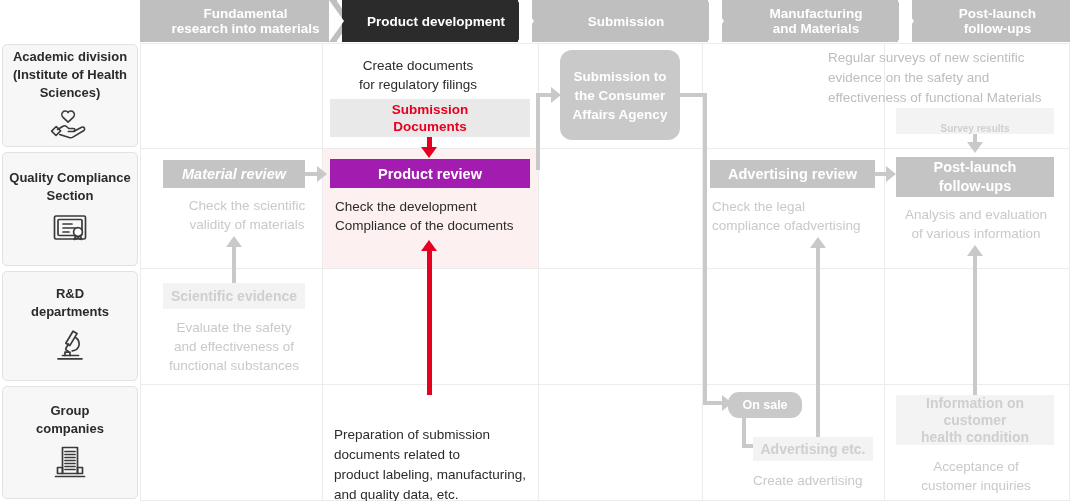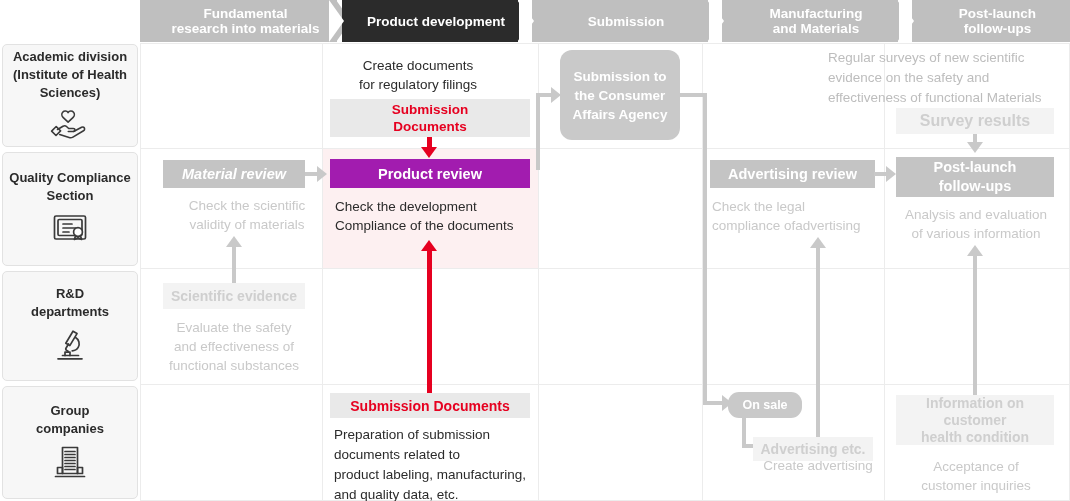--- a/index.html
+++ b/index.html
@@ -234,21 +234,21 @@
   <div class="conn" style="left:680px;top:93px;width:27px;height:4px;"></div>
   <div class="conn" style="left:703px;top:93px;width:4px;height:312px;"></div>
   <div class="conn" style="left:703px;top:401px;width:22px;height:4px;"></div>
   <div class="arrow ar-right-grey" style="left:722px;top:395px;"></div>
 
   <div class="cap cap-mid" style="left:828px;top:48px;width:240px;text-align:left;line-height:20px;">
     <div>Regular surveys of new scientific</div>
     <div>evidence on the safety and</div>
     <div>effectiveness of functional Materials</div>
   </div>
-  <div class="blk chip chip-grey-soft" style="left:896px;top:108px;width:158px;height:26px;font-size:16px;">
+  <div class="blk chip chip-grey-soft" style="left:896px;top:108px;width:158px;height:26px;font-size:10px;align-items:flex-end;">
     <span>Survey results</span>
   </div>
   <div class="conn" style="left:973px;top:134px;width:4px;height:9px;"></div>
   <div class="arrow ar-down-grey" style="left:967px;top:142px;"></div>
 
   <div class="blk chip chip-grey" style="left:163px;top:160px;width:142px;height:28px;font-size:14.5px;font-style:italic;">
     <span>Material review</span>
   </div>
   <div class="cap cap-grey" style="left:167px;top:196px;width:160px;text-align:center;">
     <div>Check the scientific</div>
@@ -300,41 +300,38 @@
 
   <div class="blk chip chip-grey-soft" style="left:163px;top:283px;width:142px;height:26px;font-size:14px;">
     <span>Scientific evidence</span>
   </div>
   <div class="cap cap-grey" style="left:160px;top:318px;width:148px;text-align:center;">
     <div>Evaluate the safety</div>
     <div>and effectiveness of</div>
     <div>functional substances</div>
   </div>
 
-  <div class="blk chip chip-ltgrey-redtext" style="left:330px;top:393px;width:200px;height:25px;font-size:14px;">
-    <span>Submission Documents</span>
-  </div>
   <div class="cap cap-dark" style="left:334px;top:425px;width:210px;text-align:left;line-height:20px;">
     <div>Preparation of submission</div>
     <div>documents related to</div>
     <div>product labeling, manufacturing,</div>
     <div>and quality data, etc.</div>
   </div>
 
   <div class="blk chip chip-round-sm" style="left:728px;top:392px;width:74px;height:26px;font-size:12.5px;">
     <span>On sale</span>
   </div>
 
   <div class="conn" style="left:742px;top:418px;width:4px;height:30px;"></div>
   <div class="conn" style="left:742px;top:444px;width:22px;height:4px;"></div>
 
   <div class="blk chip chip-grey-soft" style="left:753px;top:437px;width:120px;height:24px;font-size:14px;">
     <span>Advertising etc.</span>
   </div>
-  <div class="cap cap-grey" style="left:753px;top:456px;width:130px;text-align:center;">
+  <div class="cap cap-grey" style="left:753px;top:471px;width:130px;text-align:left;">
     <div>Create advertising</div>
   </div>
 
   <div class="blk chip chip-grey-soft" style="left:896px;top:395px;width:158px;height:50px;flex-direction:column;font-size:14px;line-height:17px;">
     <div>Information on</div>
     <div>customer</div>
     <div>health condition</div>
   </div>
   <div class="cap cap-grey" style="left:896px;top:457px;width:160px;text-align:center;">
     <div>Acceptance of</div>

